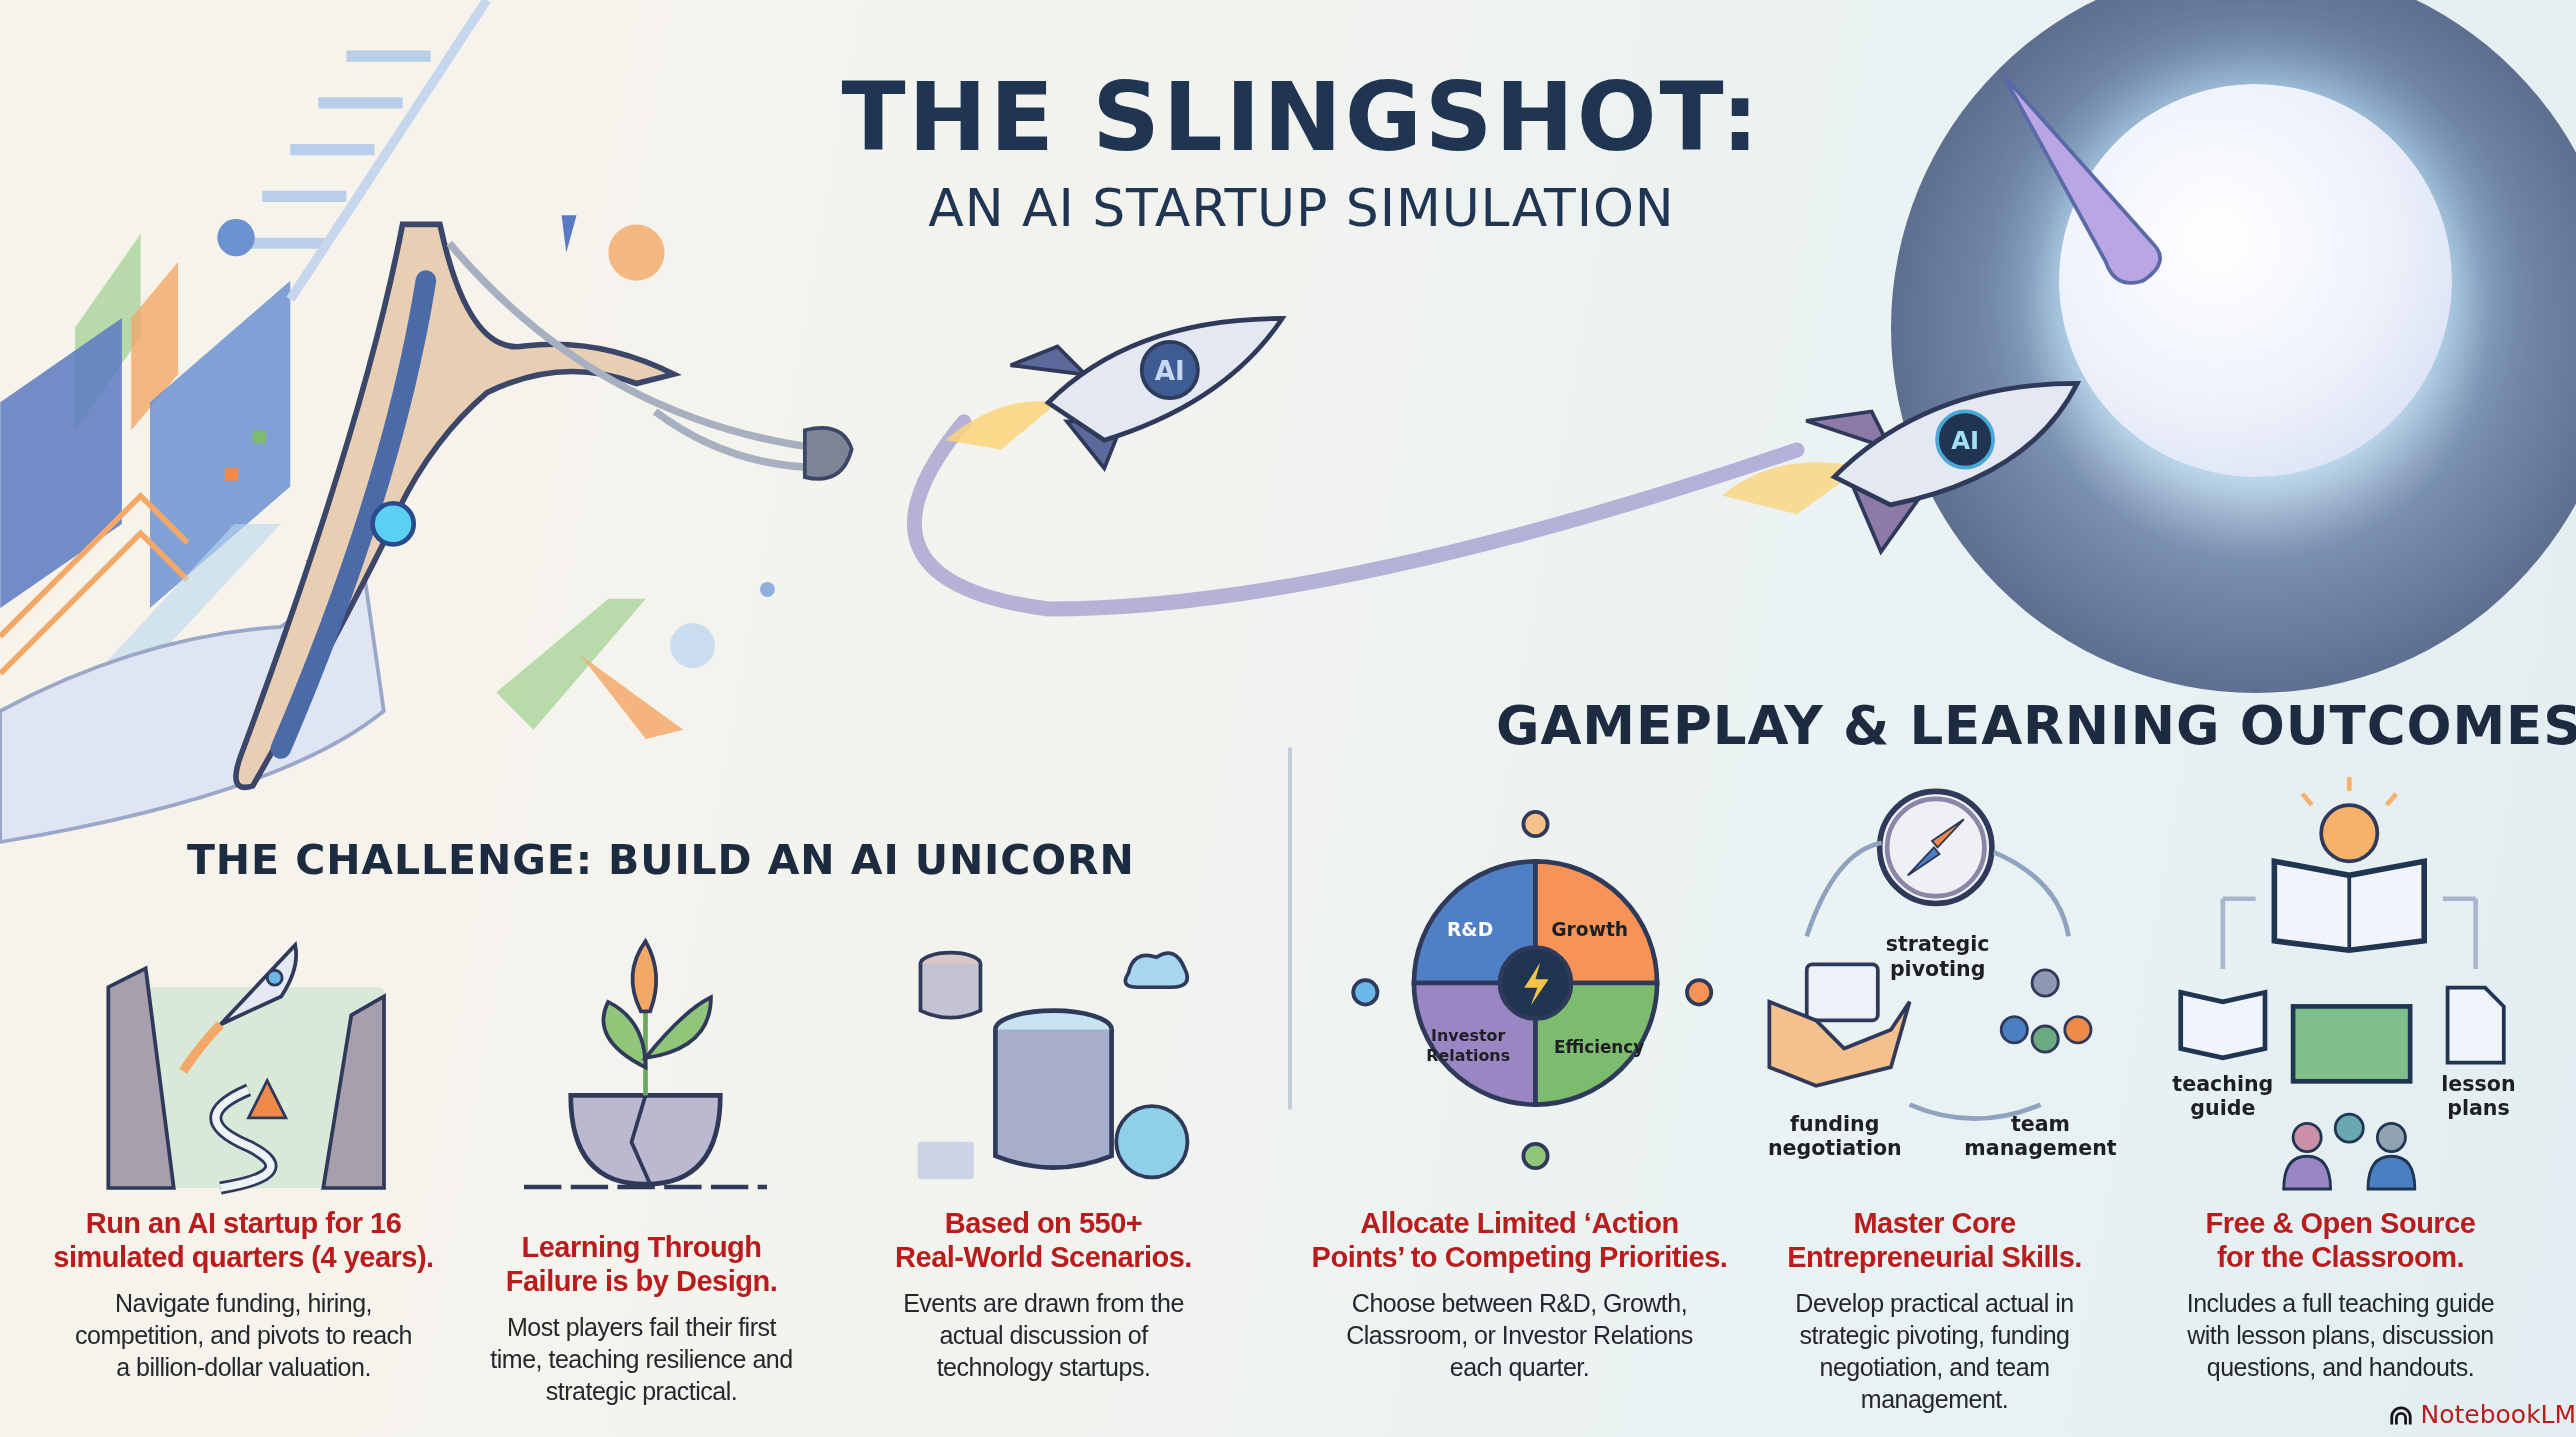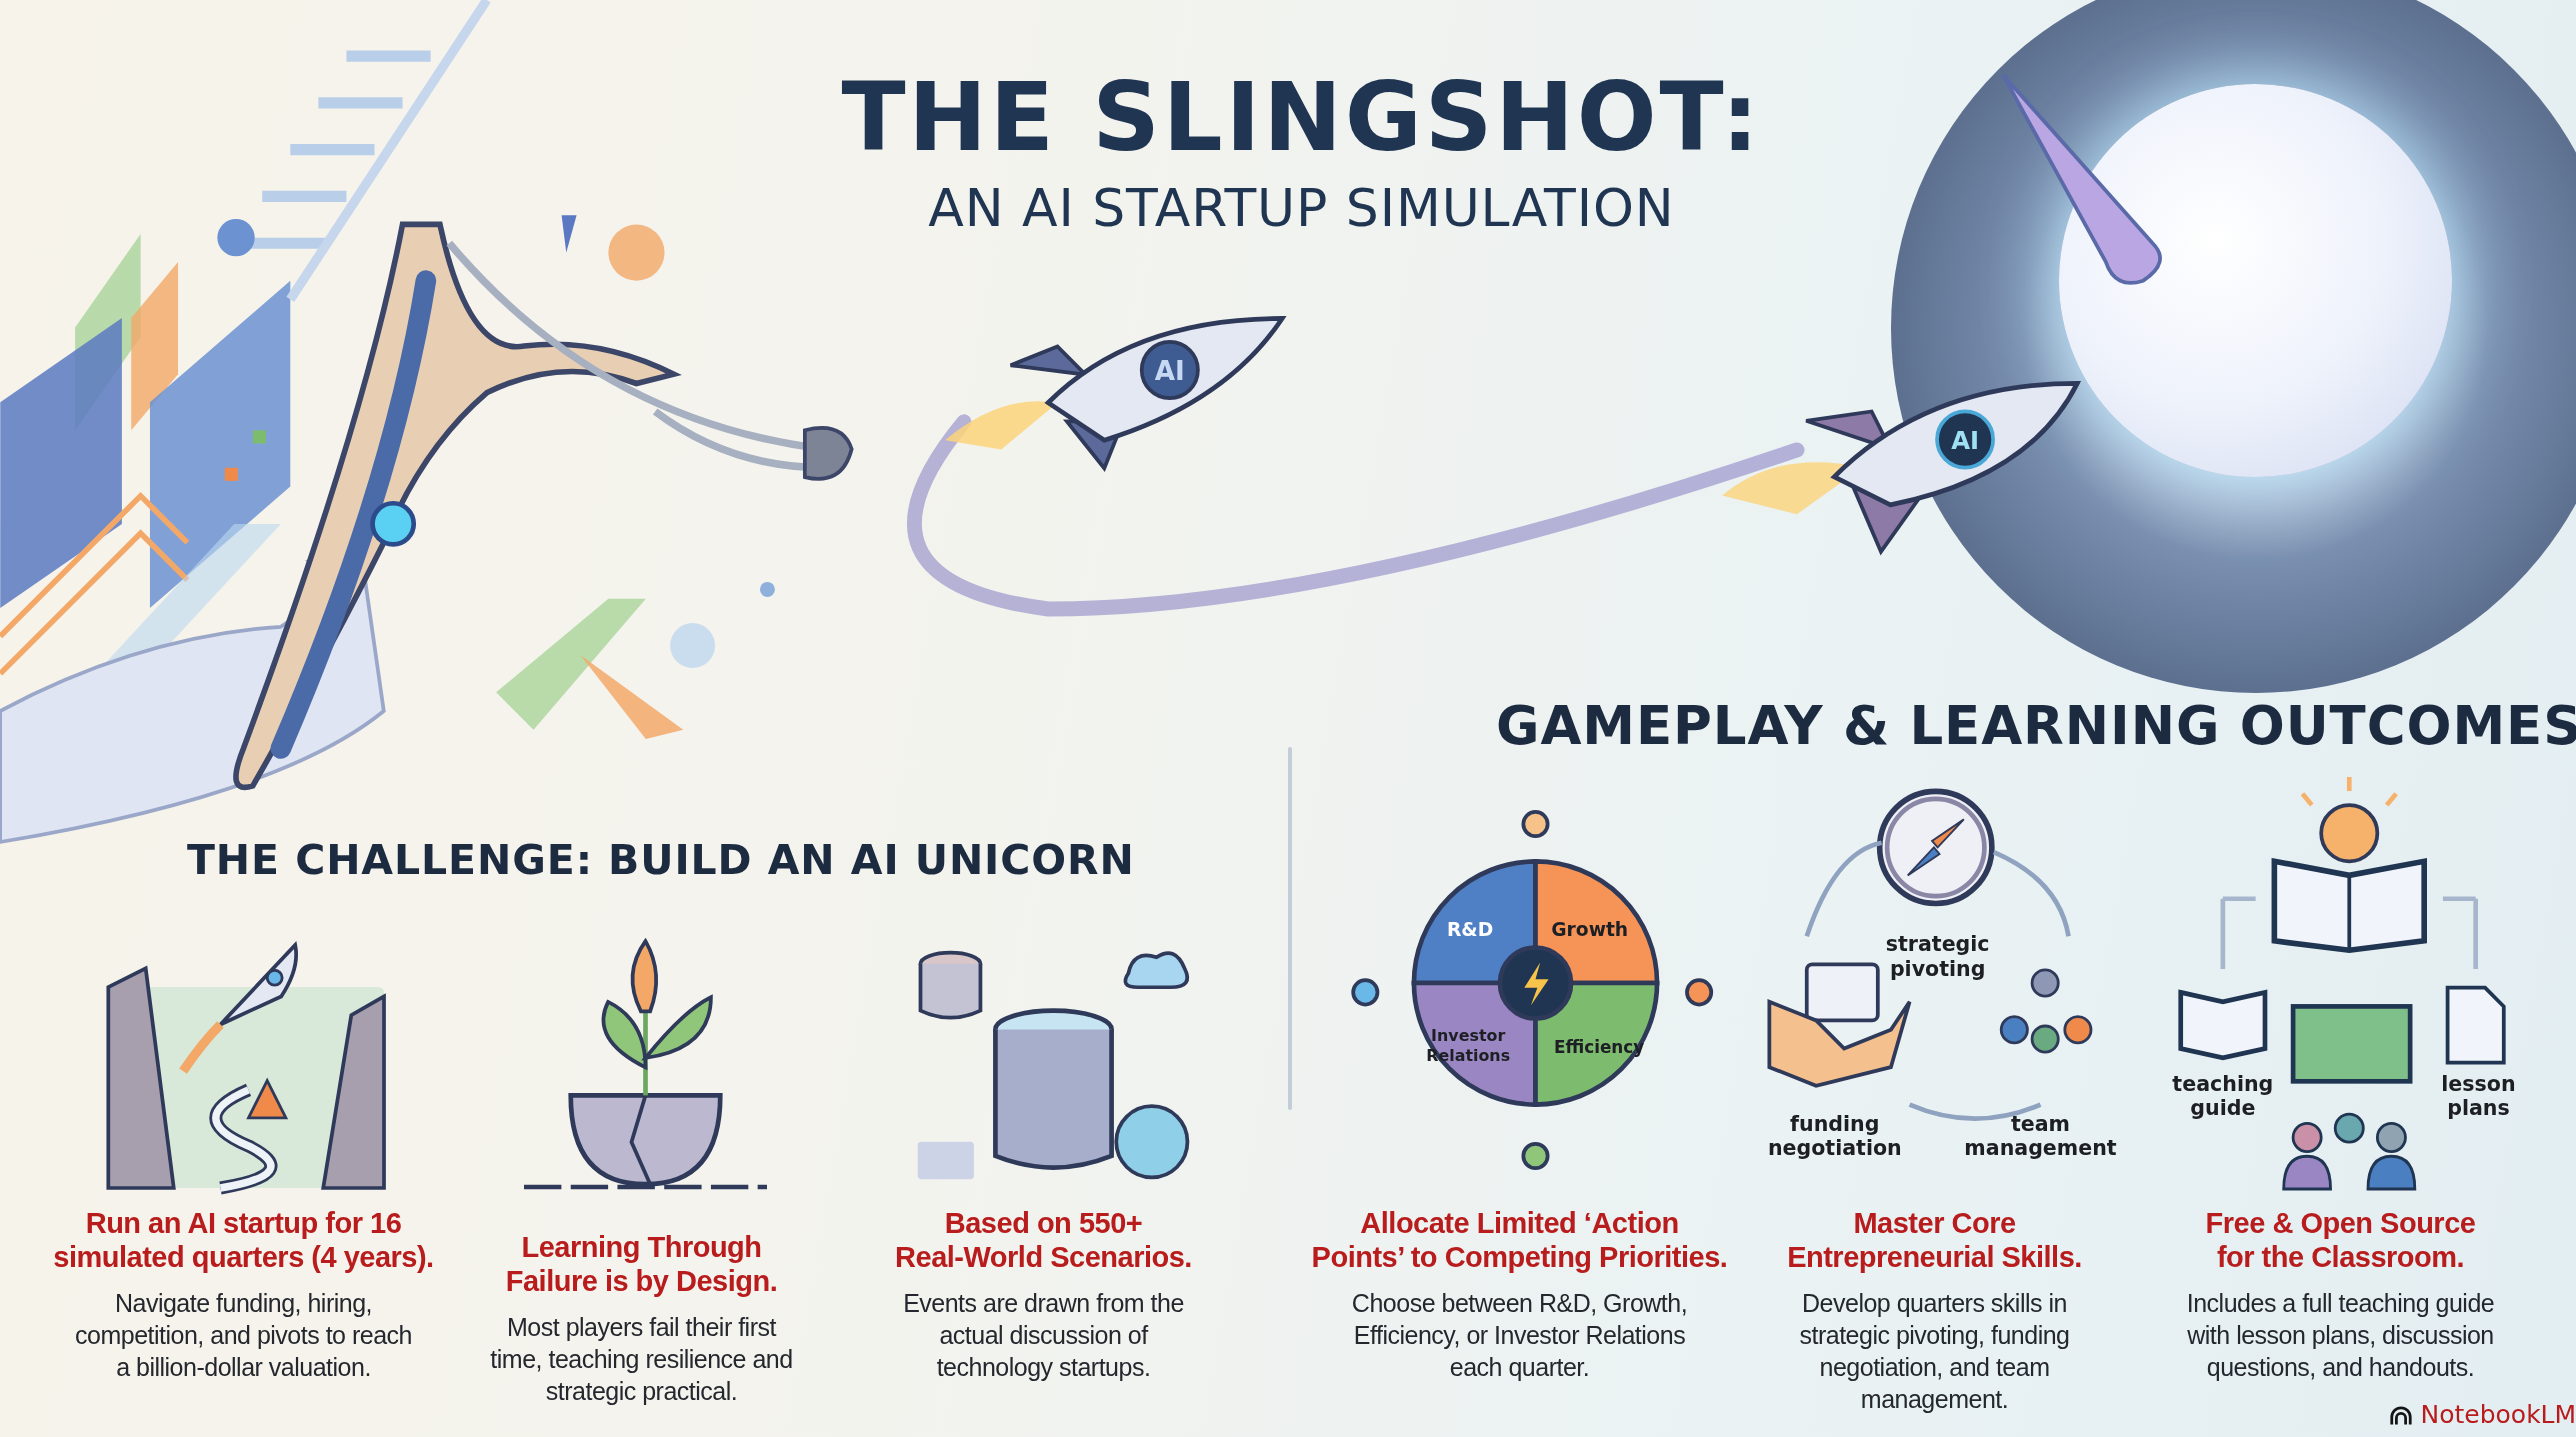--- a/index.html
+++ b/index.html
@@ -189,21 +189,21 @@
   <circle cx="210" cy="385" r="13" fill="#8fc67a" stroke="#2f3a5a" stroke-width="4"></circle>
   <circle cx="28" cy="210" r="13" fill="#69b8e8" stroke="#2f3a5a" stroke-width="4"></circle>
   <text x="140" y="150" text-anchor="middle" font-family="DejaVu Sans, sans-serif" font-weight="bold" font-size="20" fill="#ffffff">R&amp;D</text>
   <text x="268" y="150" text-anchor="middle" font-family="DejaVu Sans, sans-serif" font-weight="bold" font-size="20" fill="#1d1f24">Growth</text>
   <text x="138" y="262" text-anchor="middle" font-family="DejaVu Sans, sans-serif" font-weight="bold" font-size="17" fill="#1d1f24">Investor</text>
   <text x="138" y="283" text-anchor="middle" font-family="DejaVu Sans, sans-serif" font-weight="bold" font-size="17" fill="#1d1f24">Relations</text>
   <text x="278" y="275" text-anchor="middle" font-family="DejaVu Sans, sans-serif" font-weight="bold" font-size="18" fill="#1d1f24">Efficiency</text>
 </svg>
 <div class="card c4">
   <p class="card-title"><span>Allocate Limited ‘Action</span><br><span>Points’ to Competing Priorities.</span></p>
-  <p class="card-desc"><span>Choose between R&amp;D, Growth,</span><br><span>Efficiency, or Investor Relations</span><br><span>each quarter.</span></p>
+  <p class="card-desc"><span>Choose between R&amp;D, Growth,</span><br><span>Classroom, or Investor Relations</span><br><span>each quarter.</span></p>
 </div>
 
 <svg class="abs" style="left:1760px;top:796px" width="374" height="374" viewBox="0 0 400 400">
   <circle cx="188" cy="55" r="60" fill="#eef0f6" stroke="#2f3a5a" stroke-width="6"></circle>
   <circle cx="188" cy="55" r="52" fill="none" stroke="#8a86a6" stroke-width="5"></circle>
   <polygon points="218,25 190,55 184,48" fill="#f08a4b" stroke="#2f3a5a" stroke-width="2"></polygon>
   <polygon points="158,85 186,55 192,62" fill="#4a7fc1" stroke="#2f3a5a" stroke-width="2"></polygon>
   <path d="M50,150 Q80,60 130,50" fill="none" stroke="#8fa3c0" stroke-width="5"></path>
   <path d="M250,60 Q320,90 330,150" fill="none" stroke="#8fa3c0" stroke-width="5"></path>
   <path d="M300,330 Q230,360 160,330" fill="none" stroke="#8fa3c0" stroke-width="5"></path>
@@ -215,21 +215,21 @@
   <circle cx="272" cy="250" r="14" fill="#4a7fc1" stroke="#2f3a5a" stroke-width="3"></circle>
   <circle cx="305" cy="260" r="14" fill="#6aaa80" stroke="#2f3a5a" stroke-width="3"></circle>
   <circle cx="340" cy="250" r="14" fill="#f08a4b" stroke="#2f3a5a" stroke-width="3"></circle>
   <text x="80" y="358" text-anchor="middle" font-family="DejaVu Sans, sans-serif" font-weight="bold" font-size="22" fill="#1d1f24">funding</text>
   <text x="80" y="384" text-anchor="middle" font-family="DejaVu Sans, sans-serif" font-weight="bold" font-size="22" fill="#1d1f24">negotiation</text>
   <text x="300" y="358" text-anchor="middle" font-family="DejaVu Sans, sans-serif" font-weight="bold" font-size="22" fill="#1d1f24">team</text>
   <text x="300" y="384" text-anchor="middle" font-family="DejaVu Sans, sans-serif" font-weight="bold" font-size="22" fill="#1d1f24">management</text>
 </svg>
 <div class="card c5">
   <p class="card-title"><span>Master Core</span><br><span>Entrepreneurial Skills.</span></p>
-  <p class="card-desc"><span>Develop quarters skills in</span><br><span>strategic pivoting, funding</span><br><span>negotiation, and team</span><br><span>management.</span></p>
+  <p class="card-desc"><span>Develop practical actual in</span><br><span>strategic pivoting, funding</span><br><span>negotiation, and team</span><br><span>management.</span></p>
 </div>
 
 <svg class="abs" style="left:2162px;top:777px" width="412" height="412" viewBox="0 0 440 440">
   <circle cx="200" cy="60" r="30" fill="#f6b26b" stroke="#2f3a5a" stroke-width="4"></circle>
   <g stroke="#f6b26b" stroke-width="5">
     <line x1="200" y1="15" x2="200" y2="0"></line>
       <line x1="160" y1="30" x2="150" y2="18"></line>
       <line x1="240" y1="30" x2="250" y2="18"></line>
   </g>
   <path d="M120,90 L200,105 L280,90 L280,175 L200,185 L120,175 Z" fill="#f1f4fa" stroke="#1f3552" stroke-width="6"></path>

